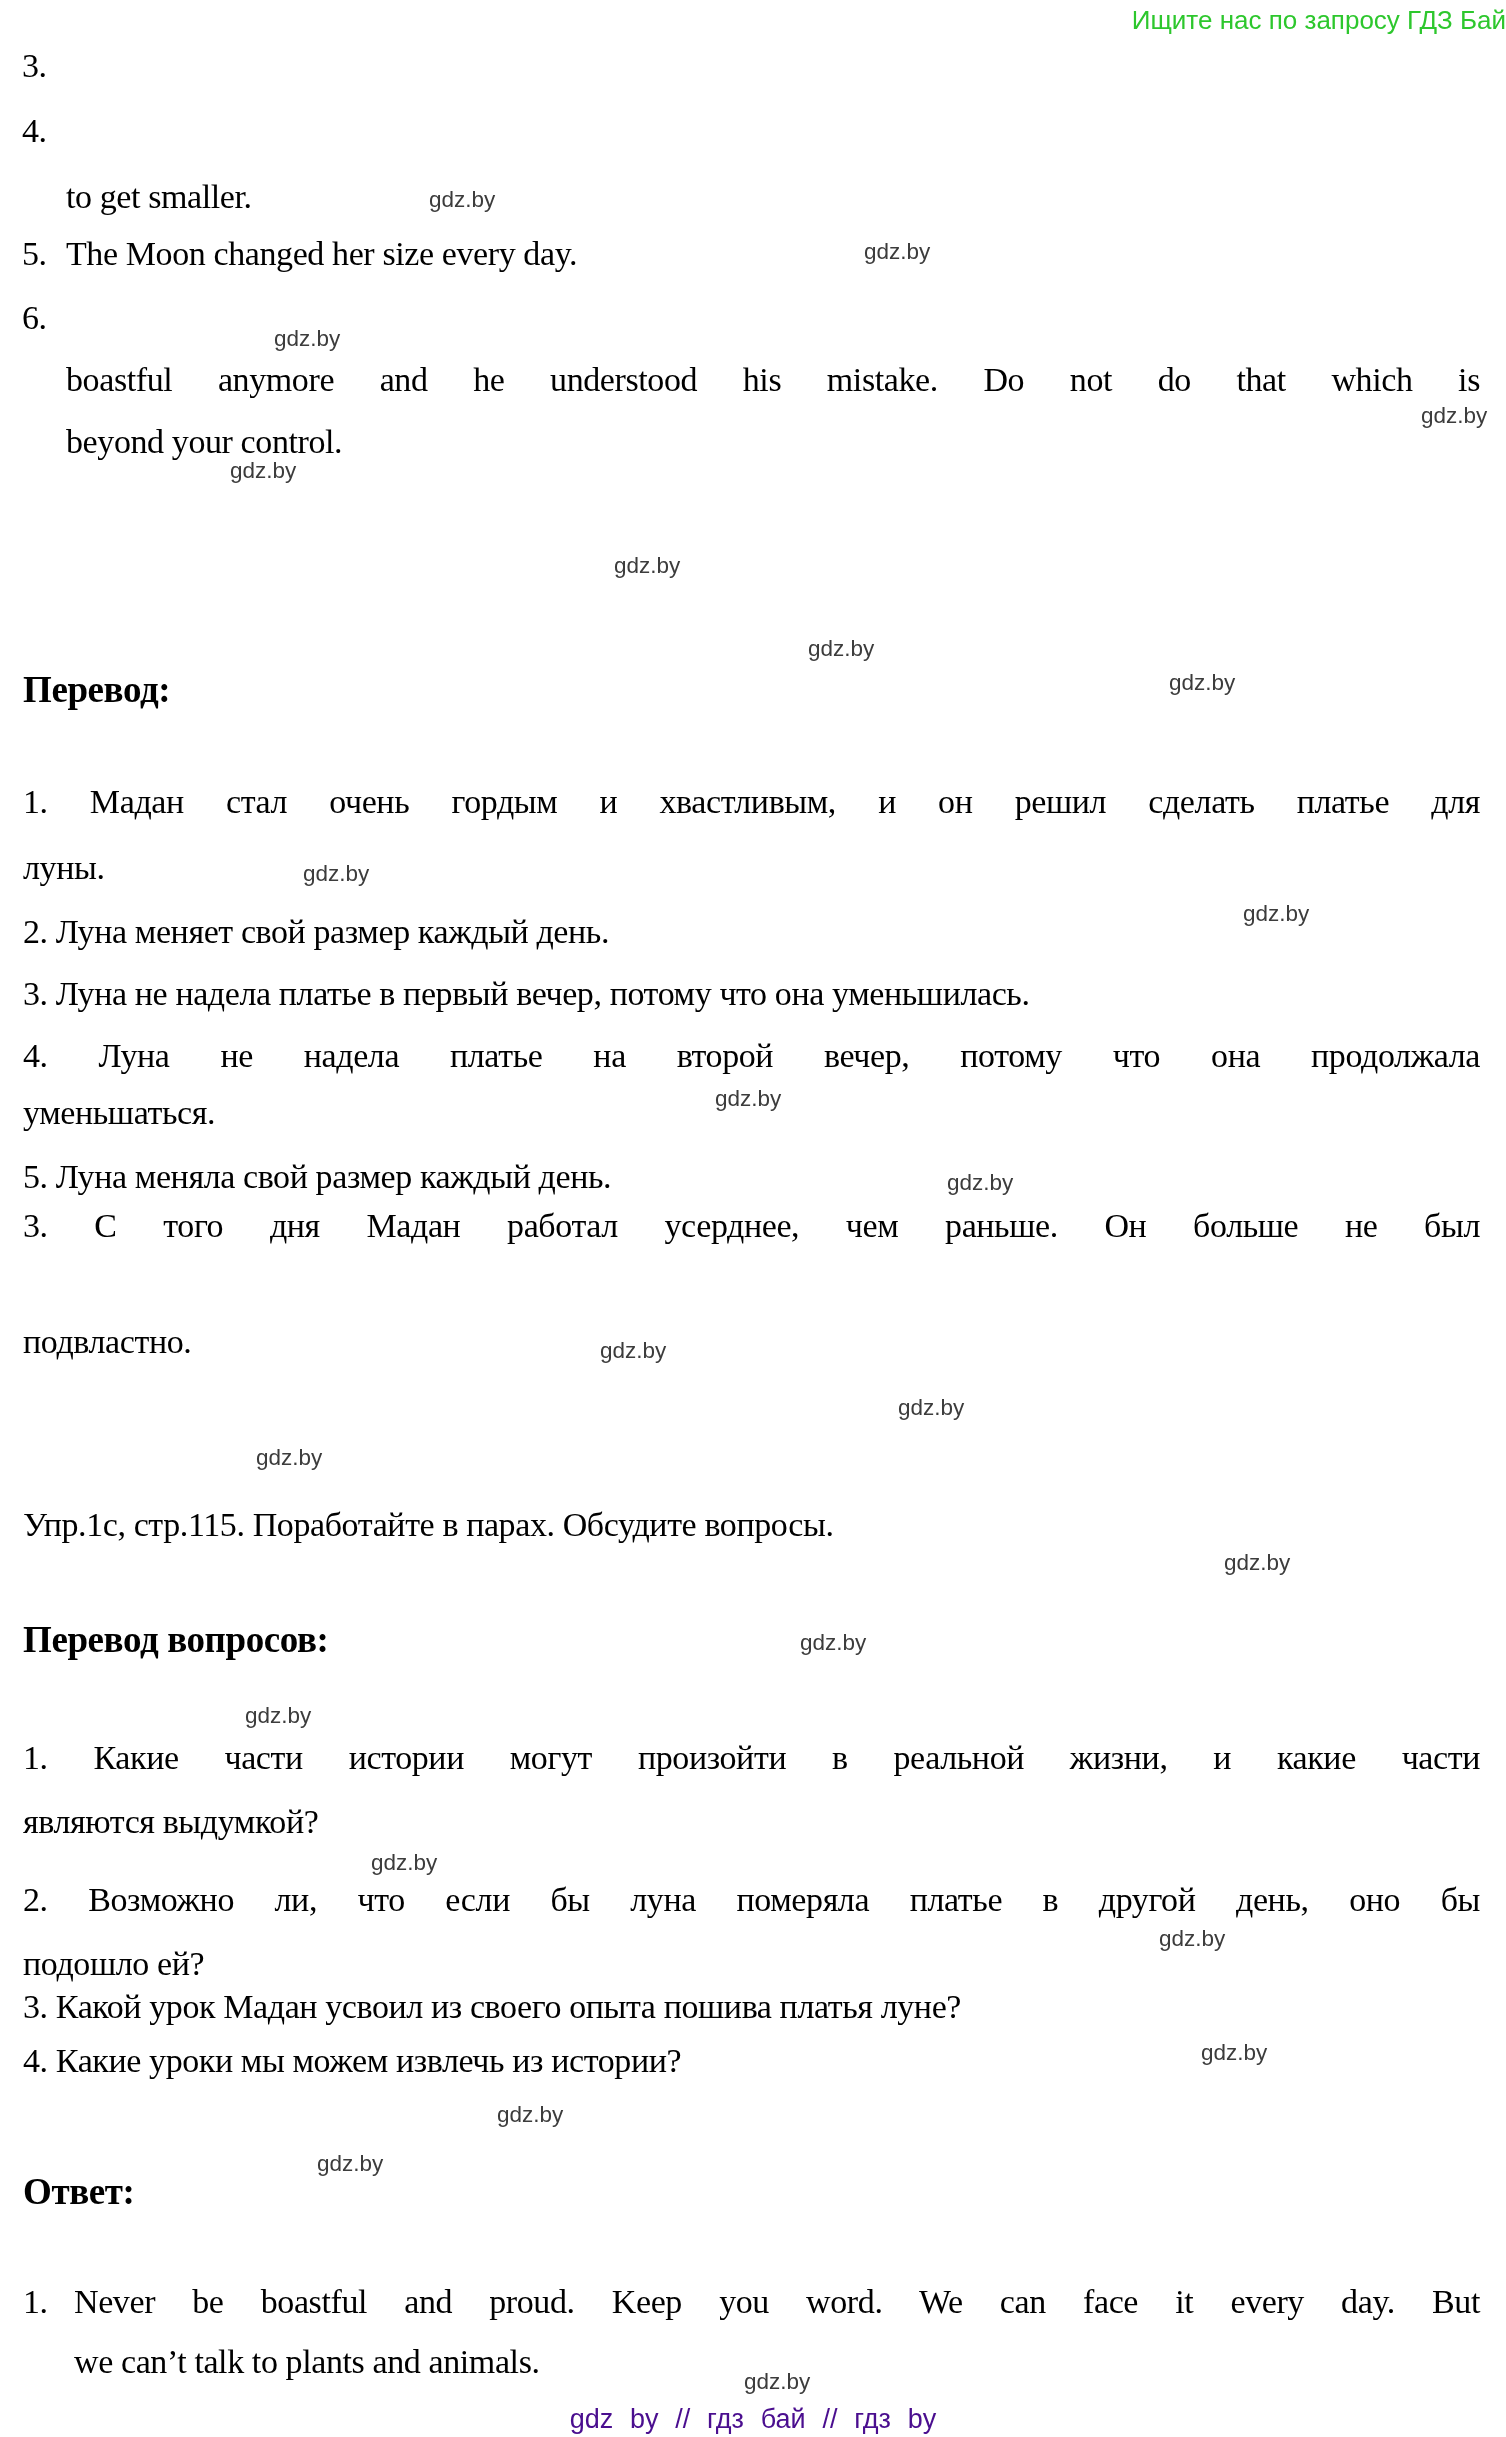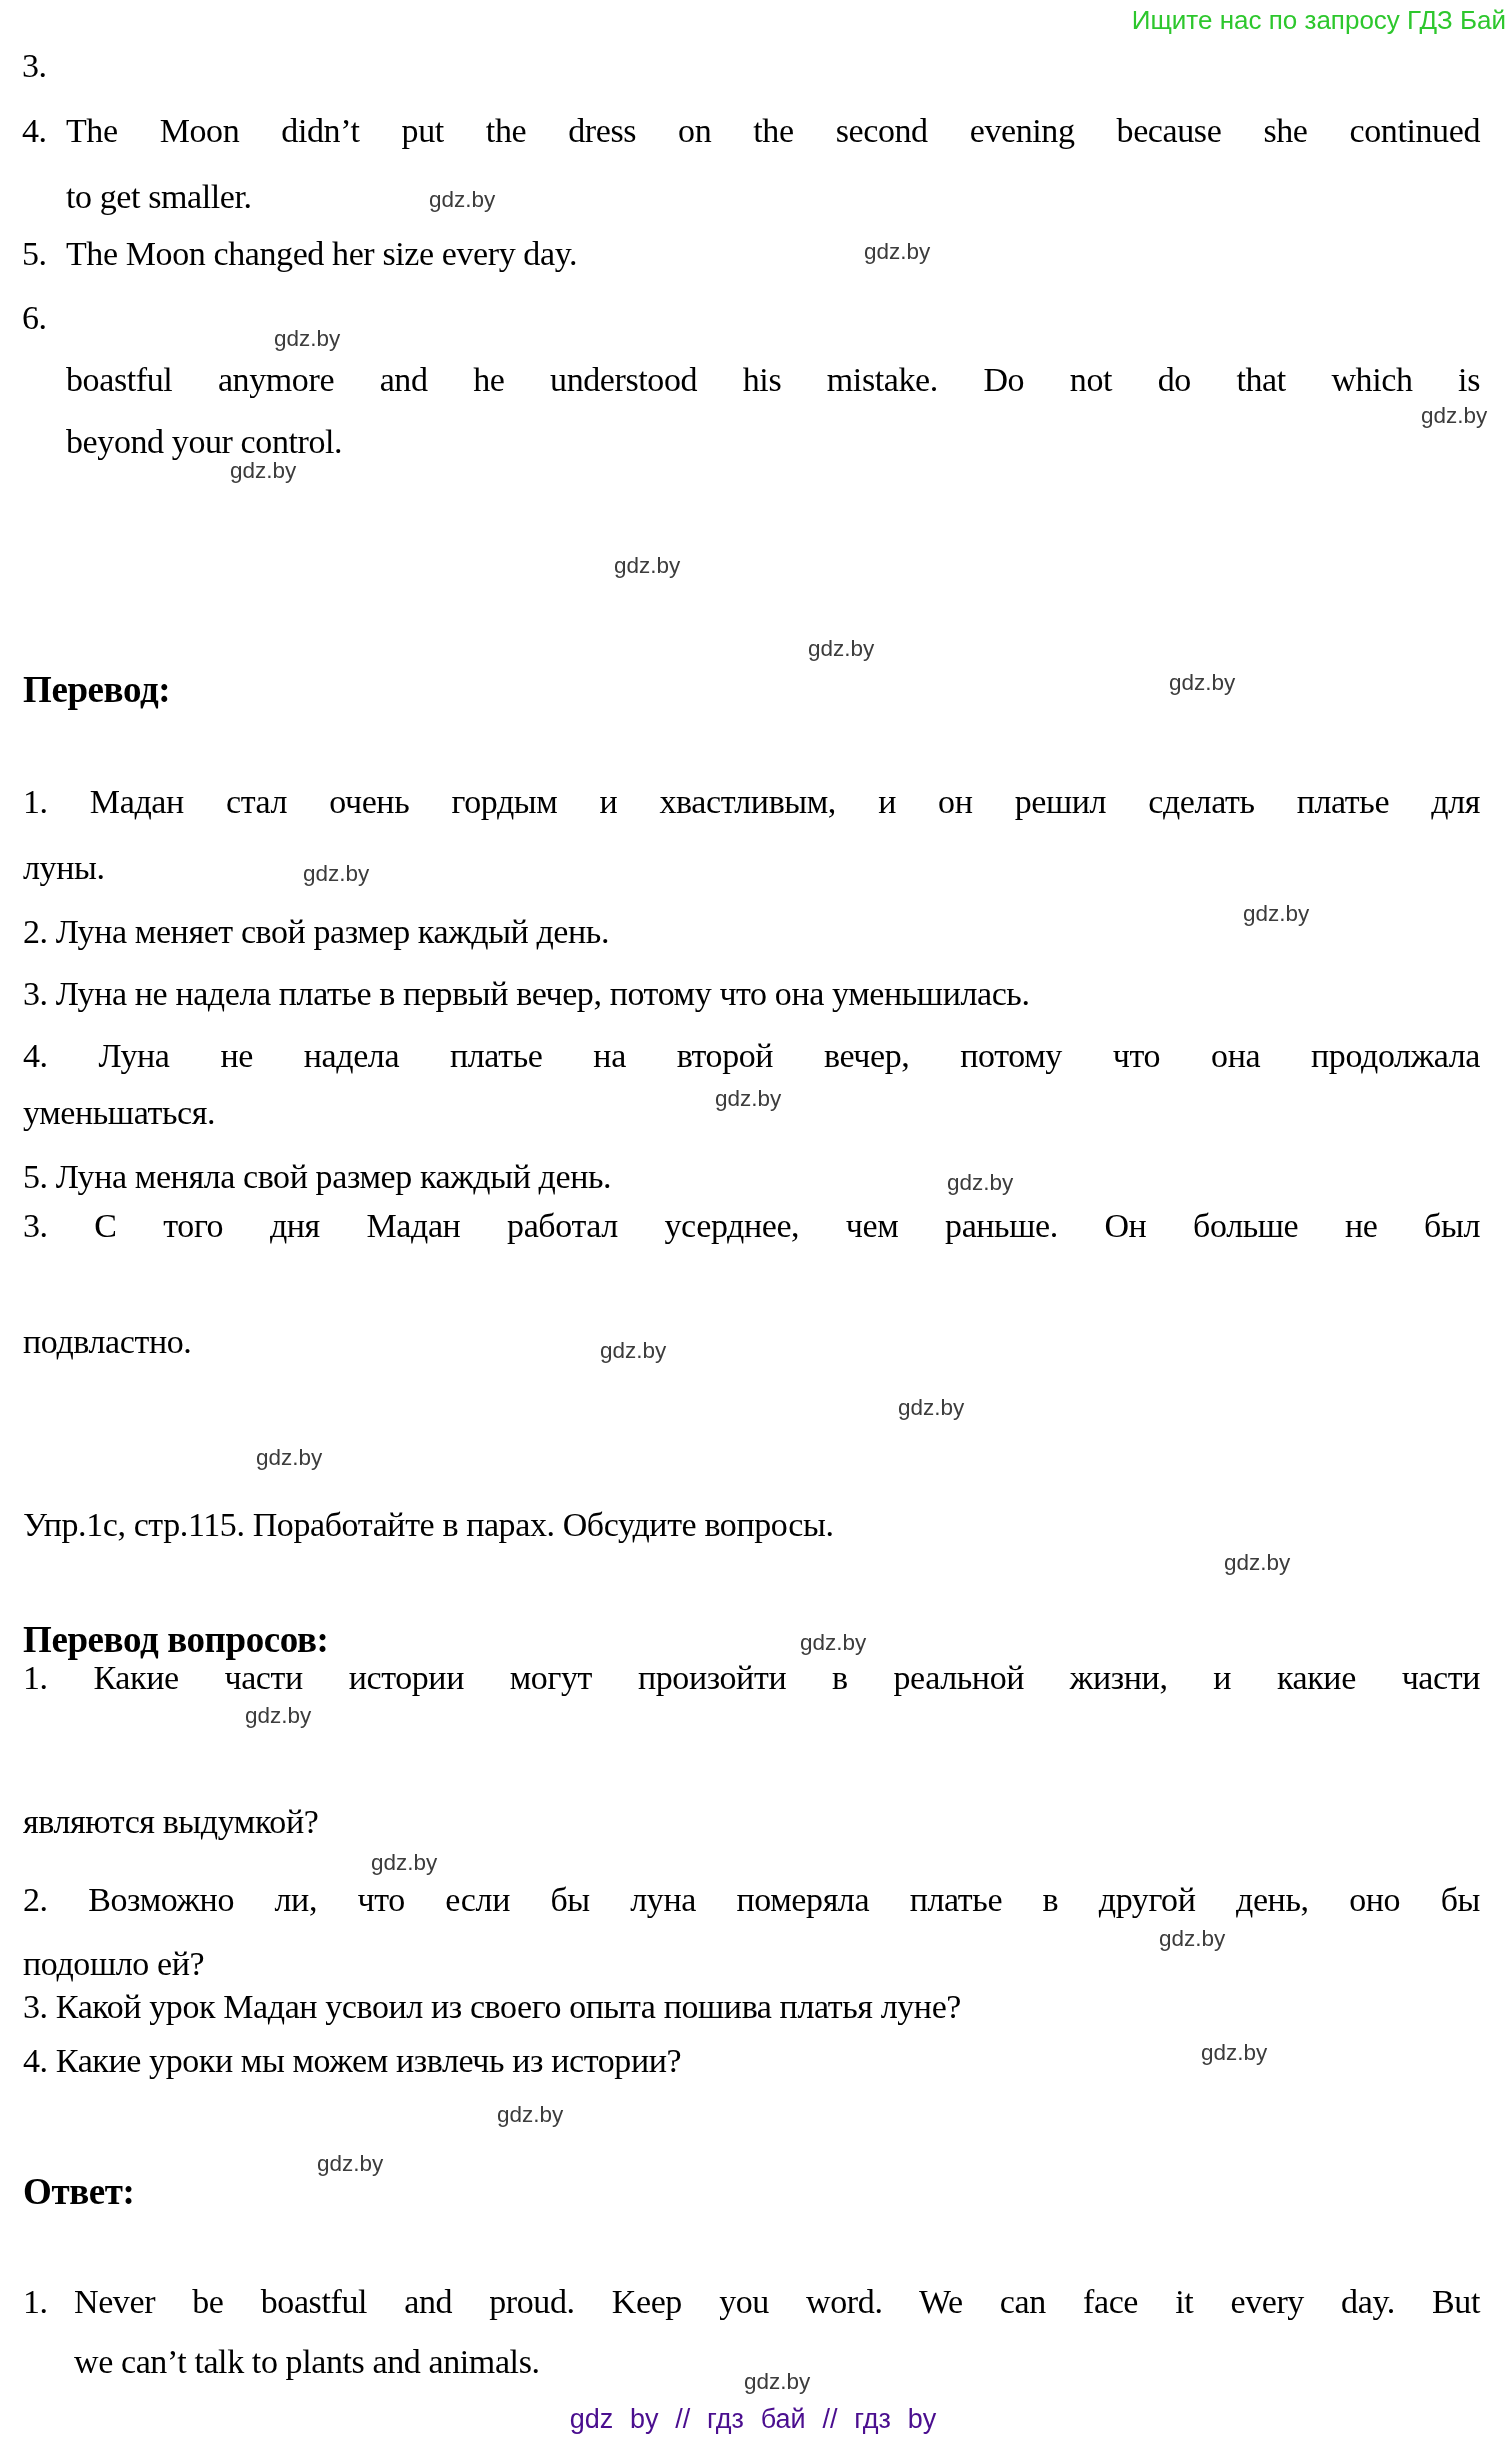--- a/index.html
+++ b/index.html
@@ -63,21 +63,21 @@
 <body>
 
 <div class="page">
 
   <div class="promo">Ищите нас по запросу ГДЗ Бай</div>
 
   <div class="ln en" style="top:45px">
     <span class="num">3.</span>
   </div>
   <div class="ln en just" style="top:110px">
-    <span class="num">4.</span><span>The Moon didn’t put the dress on the second evening because she continued</span>
+    <span class="num">4.</span>
   </div>
   <div class="ln en" style="top:176px">
     <span>to get smaller.</span>
   </div>
   <div class="ln en" style="top:233px">
     <span class="num">5.</span><span>The Moon changed her size every day.</span>
   </div>
   <div class="ln en just" style="top:297px">
     <span class="num">6.</span>
   </div>
@@ -97,21 +97,21 @@
   <div class="ln ru just" style="top:1035px">4. Луна не надела платье на второй вечер, потому что она продолжала</div>
   <div class="ln ru" style="top:1092px">уменьшаться.</div>
   <div class="ln ru" style="top:1156px">5. Луна меняла свой размер каждый день.</div>
   <div class="ln ru just" style="top:1205px">3. С того дня Мадан работал усерднее, чем раньше. Он больше не был</div>
   <div class="ln ru" style="top:1321px">подвластно.</div>
 
   <div class="ln ru" style="top:1504px">Упр.1c, стр.115. Поработайте в парах. Обсудите вопросы.</div>
 
   <div class="heading" style="top:1618px">Перевод вопросов:</div>
 
-  <div class="ln ru just" style="top:1657px">1. Какие части истории могут произойти в реальной жизни, и какие части</div>
+  <div class="ln ru just" style="top:1737px">1. Какие части истории могут произойти в реальной жизни, и какие части</div>
   <div class="ln ru" style="top:1801px">являются выдумкой?</div>
   <div class="ln ru just" style="top:1879px">2. Возможно ли, что если бы луна померяла платье в другой день, оно бы</div>
   <div class="ln ru" style="top:1943px">подошло ей?</div>
   <div class="ln ru" style="top:1986px">3. Какой урок Мадан усвоил из своего опыта пошива платья луне?</div>
   <div class="ln ru" style="top:2040px">4. Какие уроки мы можем извлечь из истории?</div>
 
   <div class="heading" style="top:2170px">Ответ:</div>
 
   <div class="ln ans just" style="top:2281px">
     <span class="num">1.</span><span>Never be boastful and proud. Keep you word. We can face it every day. But</span>

